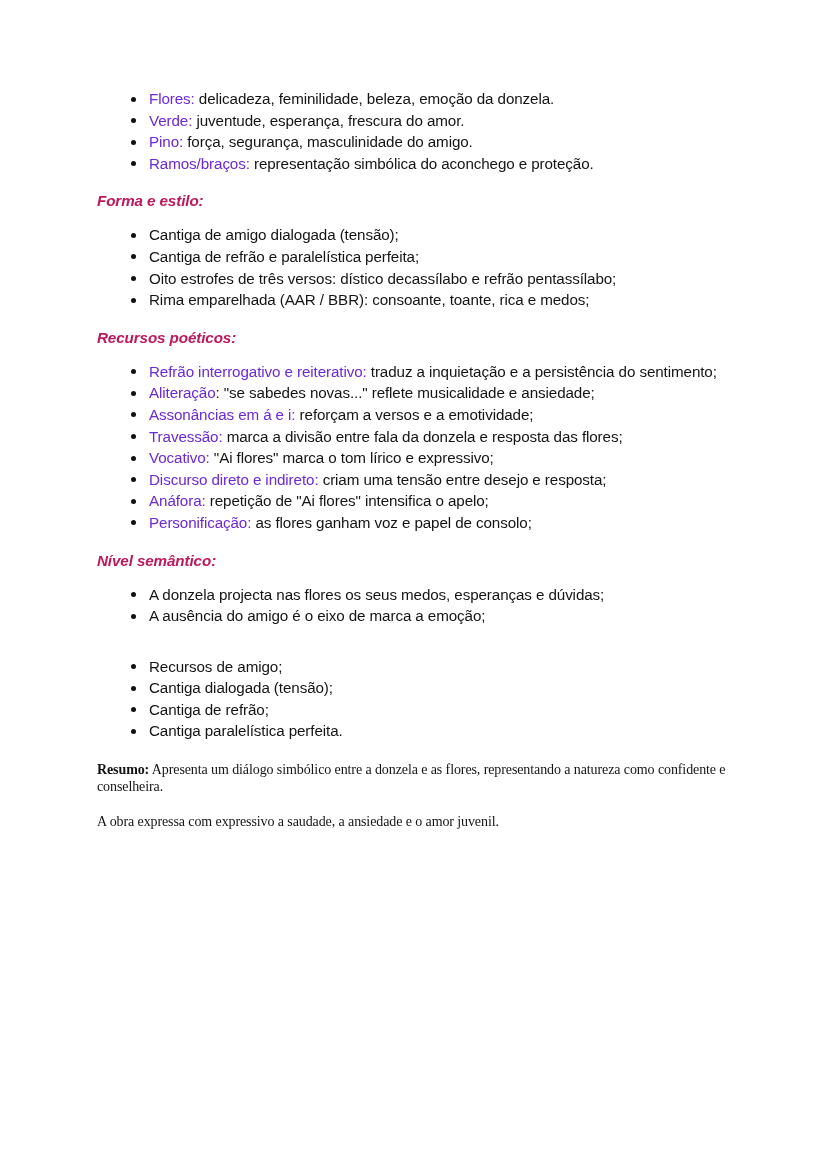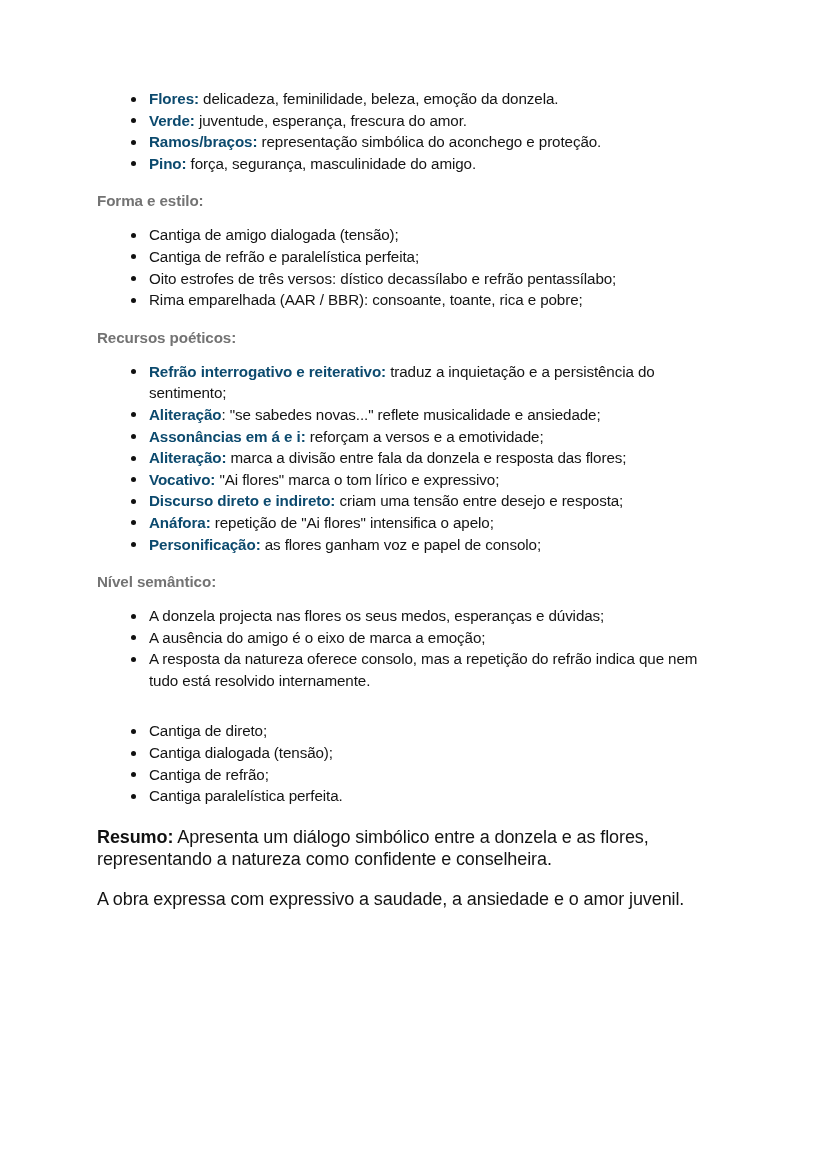--- a/index.html
+++ b/index.html
@@ -34,21 +34,22 @@
     width: 632px;
   }
 
   
   .heading {
     font-size: 15.2px;
     font-weight: bold;
     line-height: 21px;
     letter-spacing: -0.1px;
     margin: 0;
-    color: #737373;
+    color: #be185d;
+    font-style: italic;
   }
 
   
   ul.list {
     list-style: none;
     margin: 0;
     padding: 0;
   }
   ul.list > li {
     position: relative;
@@ -63,31 +64,32 @@
     content: "";
     position: absolute;
     left: 34px;
     top: 8.5px;
     width: 5px;
     height: 5px;
     border-radius: 50%;
     background: #111111;
   }
   ul.list > li .lbl {
-    font-weight: bold;
-    color: #0c4a6e;
+    font-weight: normal;
+    color: #6d28d9;
   }
 
   
   p.para {
-    font-size: 18px;
-    line-height: 22px;
+    font-size: 14px;
+    line-height: 17px;
     letter-spacing: -0.1px;
     margin: 0;
     color: #141414;
+    font-family: Liberation Serif, serif;
   }
   p.para .lbl {
     font-weight: bold;
     color: #111111;
   }
 
   
   .gap-after-list   { height: 16px; }
   .gap-after-head   { height: 13px; }
   .gap-para         { height: 19px; }
@@ -95,65 +97,64 @@
 </style>
 </head>
 <body>
 
 <div class="page">
   <div class="content">
 
     <ul class="list">
       <li><span class="lbl">Flores:</span><span> delicadeza, feminilidade, beleza, emoção da donzela.</span></li>
       <li><span class="lbl">Verde:</span><span> juventude, esperança, frescura do amor.</span></li>
+      <li><span class="lbl">Pino:</span><span> força, segurança, masculinidade do amigo.</span></li>
       <li><span class="lbl">Ramos/braços:</span><span> representação simbólica do aconchego e proteção.</span></li>
-      <li><span class="lbl">Pino:</span><span> força, segurança, masculinidade do amigo.</span></li>
     </ul>
 
     <div class="gap-after-list"></div>
 
     <h2 class="heading">Forma e estilo:</h2>
     <div class="gap-after-head"></div>
     <ul class="list">
       <li><span>Cantiga de amigo dialogada (tensão);</span></li>
       <li><span>Cantiga de refrão e paralelística perfeita;</span></li>
       <li><span>Oito estrofes de três versos: dístico decassílabo e refrão pentassílabo;</span></li>
-      <li><span>Rima emparelhada (AAR / BBR): consoante, toante, rica e pobre;</span></li>
+      <li><span>Rima emparelhada (AAR / BBR): consoante, toante, rica e medos;</span></li>
     </ul>
 
     <div class="gap-after-list"></div>
 
     <h2 class="heading">Recursos poéticos:</h2>
     <div class="gap-after-head"></div>
     <ul class="list">
       <li><span class="lbl">Refrão interrogativo e reiterativo:</span><span> traduz a inquietação e a persistência do sentimento;</span></li>
       <li><span class="lbl">Aliteração</span><span>: "se sabedes novas..." reflete musicalidade e ansiedade;</span></li>
       <li><span class="lbl">Assonâncias em á e i:</span><span> reforçam a versos e a emotividade;</span></li>
-      <li><span class="lbl">Aliteração:</span><span> marca a divisão entre fala da donzela e resposta das flores;</span></li>
+      <li><span class="lbl">Travessão:</span><span> marca a divisão entre fala da donzela e resposta das flores;</span></li>
       <li><span class="lbl">Vocativo:</span><span> "Ai flores" marca o tom lírico e expressivo;</span></li>
       <li><span class="lbl">Discurso direto e indireto:</span><span> criam uma tensão entre desejo e resposta;</span></li>
       <li><span class="lbl">Anáfora:</span><span> repetição de "Ai flores" intensifica o apelo;</span></li>
       <li><span class="lbl">Personificação:</span><span> as flores ganham voz e papel de consolo;</span></li>
     </ul>
 
     <div class="gap-after-list"></div>
 
     <h2 class="heading">Nível semântico:</h2>
     <div class="gap-after-head"></div>
     <ul class="list">
       <li><span>A donzela projecta nas flores os seus medos, esperanças e dúvidas;</span></li>
       <li><span>A ausência do amigo é o eixo de marca a emoção;</span></li>
-      <li><span>A resposta da natureza oferece consolo, mas a repetição do refrão indica que nem tudo está resolvido internamente.</span></li>
     </ul>
 
     <div class="gap-after-list"></div>
 
     <div class="gap-after-head"></div>
     <ul class="list">
-      <li><span>Cantiga de direto;</span></li>
+      <li><span>Recursos de amigo;</span></li>
       <li><span>Cantiga dialogada (tensão);</span></li>
       <li><span>Cantiga de refrão;</span></li>
       <li><span>Cantiga paralelística perfeita.</span></li>
     </ul>
 
     <div class="gap-para"></div>
 
     <p class="para"><span class="lbl">Resumo:</span><span> Apresenta um diálogo simbólico entre a donzela e as flores, representando a natureza como confidente e conselheira.</span></p>
 
     <div class="gap-para-sm"></div>

